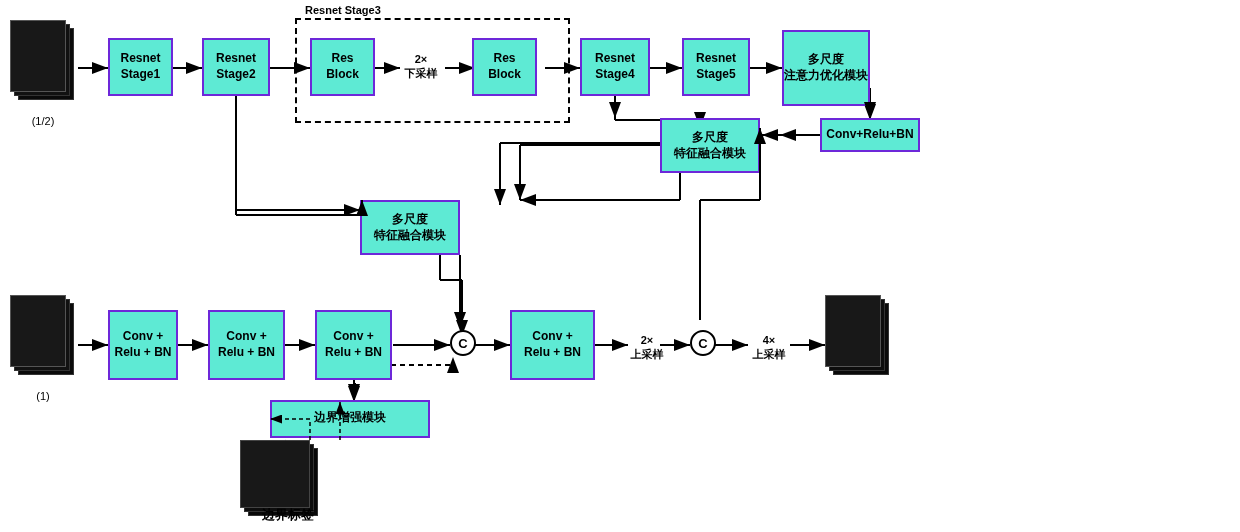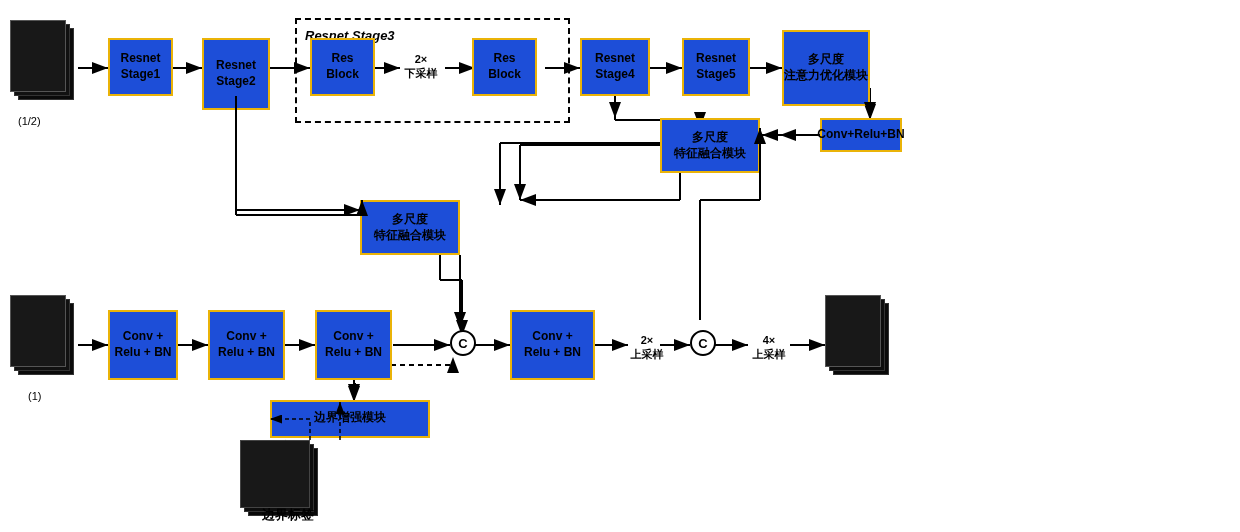--- a/index.html
+++ b/index.html
@@ -20,22 +20,22 @@
       position: absolute;
     }
     .thumb-stack .layer {
       position: absolute;
       background: #111;
       border: 1.5px solid #333;
     }
     
     .box {
       position: absolute;
-      border: 2px solid #eab308;
-      background: #1d4ed8;
+      border: 2px solid #6d28d9;
+      background: #5eead4;
       display: flex;
       align-items: center;
       justify-content: center;
       text-align: center;
       font-size: 12px;
       font-weight: bold;
       line-height: 1.3;
     }
     .box.dashed-outer {
       border: 2px dashed #000;
@@ -62,21 +62,21 @@
     }
     .label-text {
       position: absolute;
       font-size: 11px;
       font-weight: bold;
       text-align: center;
     }
     .fraction-label {
       position: absolute;
       font-size: 11px;
-      text-align: left;
+      text-align: center;
     }
   </style>
 </head>
 <body>
 
 <div class="diagram">
 
   <svg class="arrows-svg">
     <defs>
       <marker id="arrowhead" markerWidth="8" markerHeight="6" refX="8" refY="3" orient="auto">
@@ -155,28 +155,28 @@
     <div class="layer" style="left:4px;top:4px;width:56px;height:72px;background:#111;"></div>
     <div class="layer" style="left:0px;top:0px;width:56px;height:72px;background:#181818;border:1.5px solid #555;"></div>
   </div>
   <div class="fraction-label" style="left:18px;top:115px;width:50px;">(1/2)</div>
 
   <div class="box" style="left:108px;top:38px;width:65px;height:58px;">
     <span>Resnet
 Stage1</span>
   </div>
 
-  <div class="box" style="left:202px;top:38px;width:68px;height:72px;">
+  <div class="box" style="left:202px;top:38px;width:68px;height:58px;">
     <span>Resnet
 Stage2</span>
   </div>
 
   <div class="box dashed-outer" style="left:295px;top:18px;width:275px;height:105px;">
   </div>
-  <div class="label-text" style="left:305px;top:28px;font-size:13px;font-weight:bold;font-style:italic;">Resnet Stage3</div>
+  <div class="label-text" style="left:305px;top:4px;font-size:11px;font-weight:bold;">Resnet Stage3</div>
 
   <div class="box" style="left:310px;top:38px;width:65px;height:58px;">
     <span>Res<br>Block</span>
   </div>
 
   <div class="label-text" style="left:400px;top:52px;width:42px;line-height:1.3;">
     <span>2×<br>下采样</span>
   </div>
 
   <div class="box" style="left:472px;top:38px;width:65px;height:58px;">
@@ -188,21 +188,21 @@
   </div>
 
   <div class="box" style="left:682px;top:38px;width:68px;height:58px;">
     <span>Resnet<br>Stage5</span>
   </div>
 
   <div class="box" style="left:782px;top:30px;width:88px;height:76px;">
     <span>多尺度<br>注意力优化模块</span>
   </div>
 
-  <div class="box" style="left:820px;top:118px;width:82px;height:34px;">
+  <div class="box" style="left:820px;top:118px;width:100px;height:34px;">
     <span>Conv+Relu+BN</span>
   </div>
 
   <div class="box" style="left:660px;top:118px;width:100px;height:55px;">
     <span>多尺度<br>特征融合模块</span>
   </div>
 
   <div class="box" style="left:360px;top:200px;width:100px;height:55px;">
     <span>多尺度<br>特征融合模块</span>
   </div>

